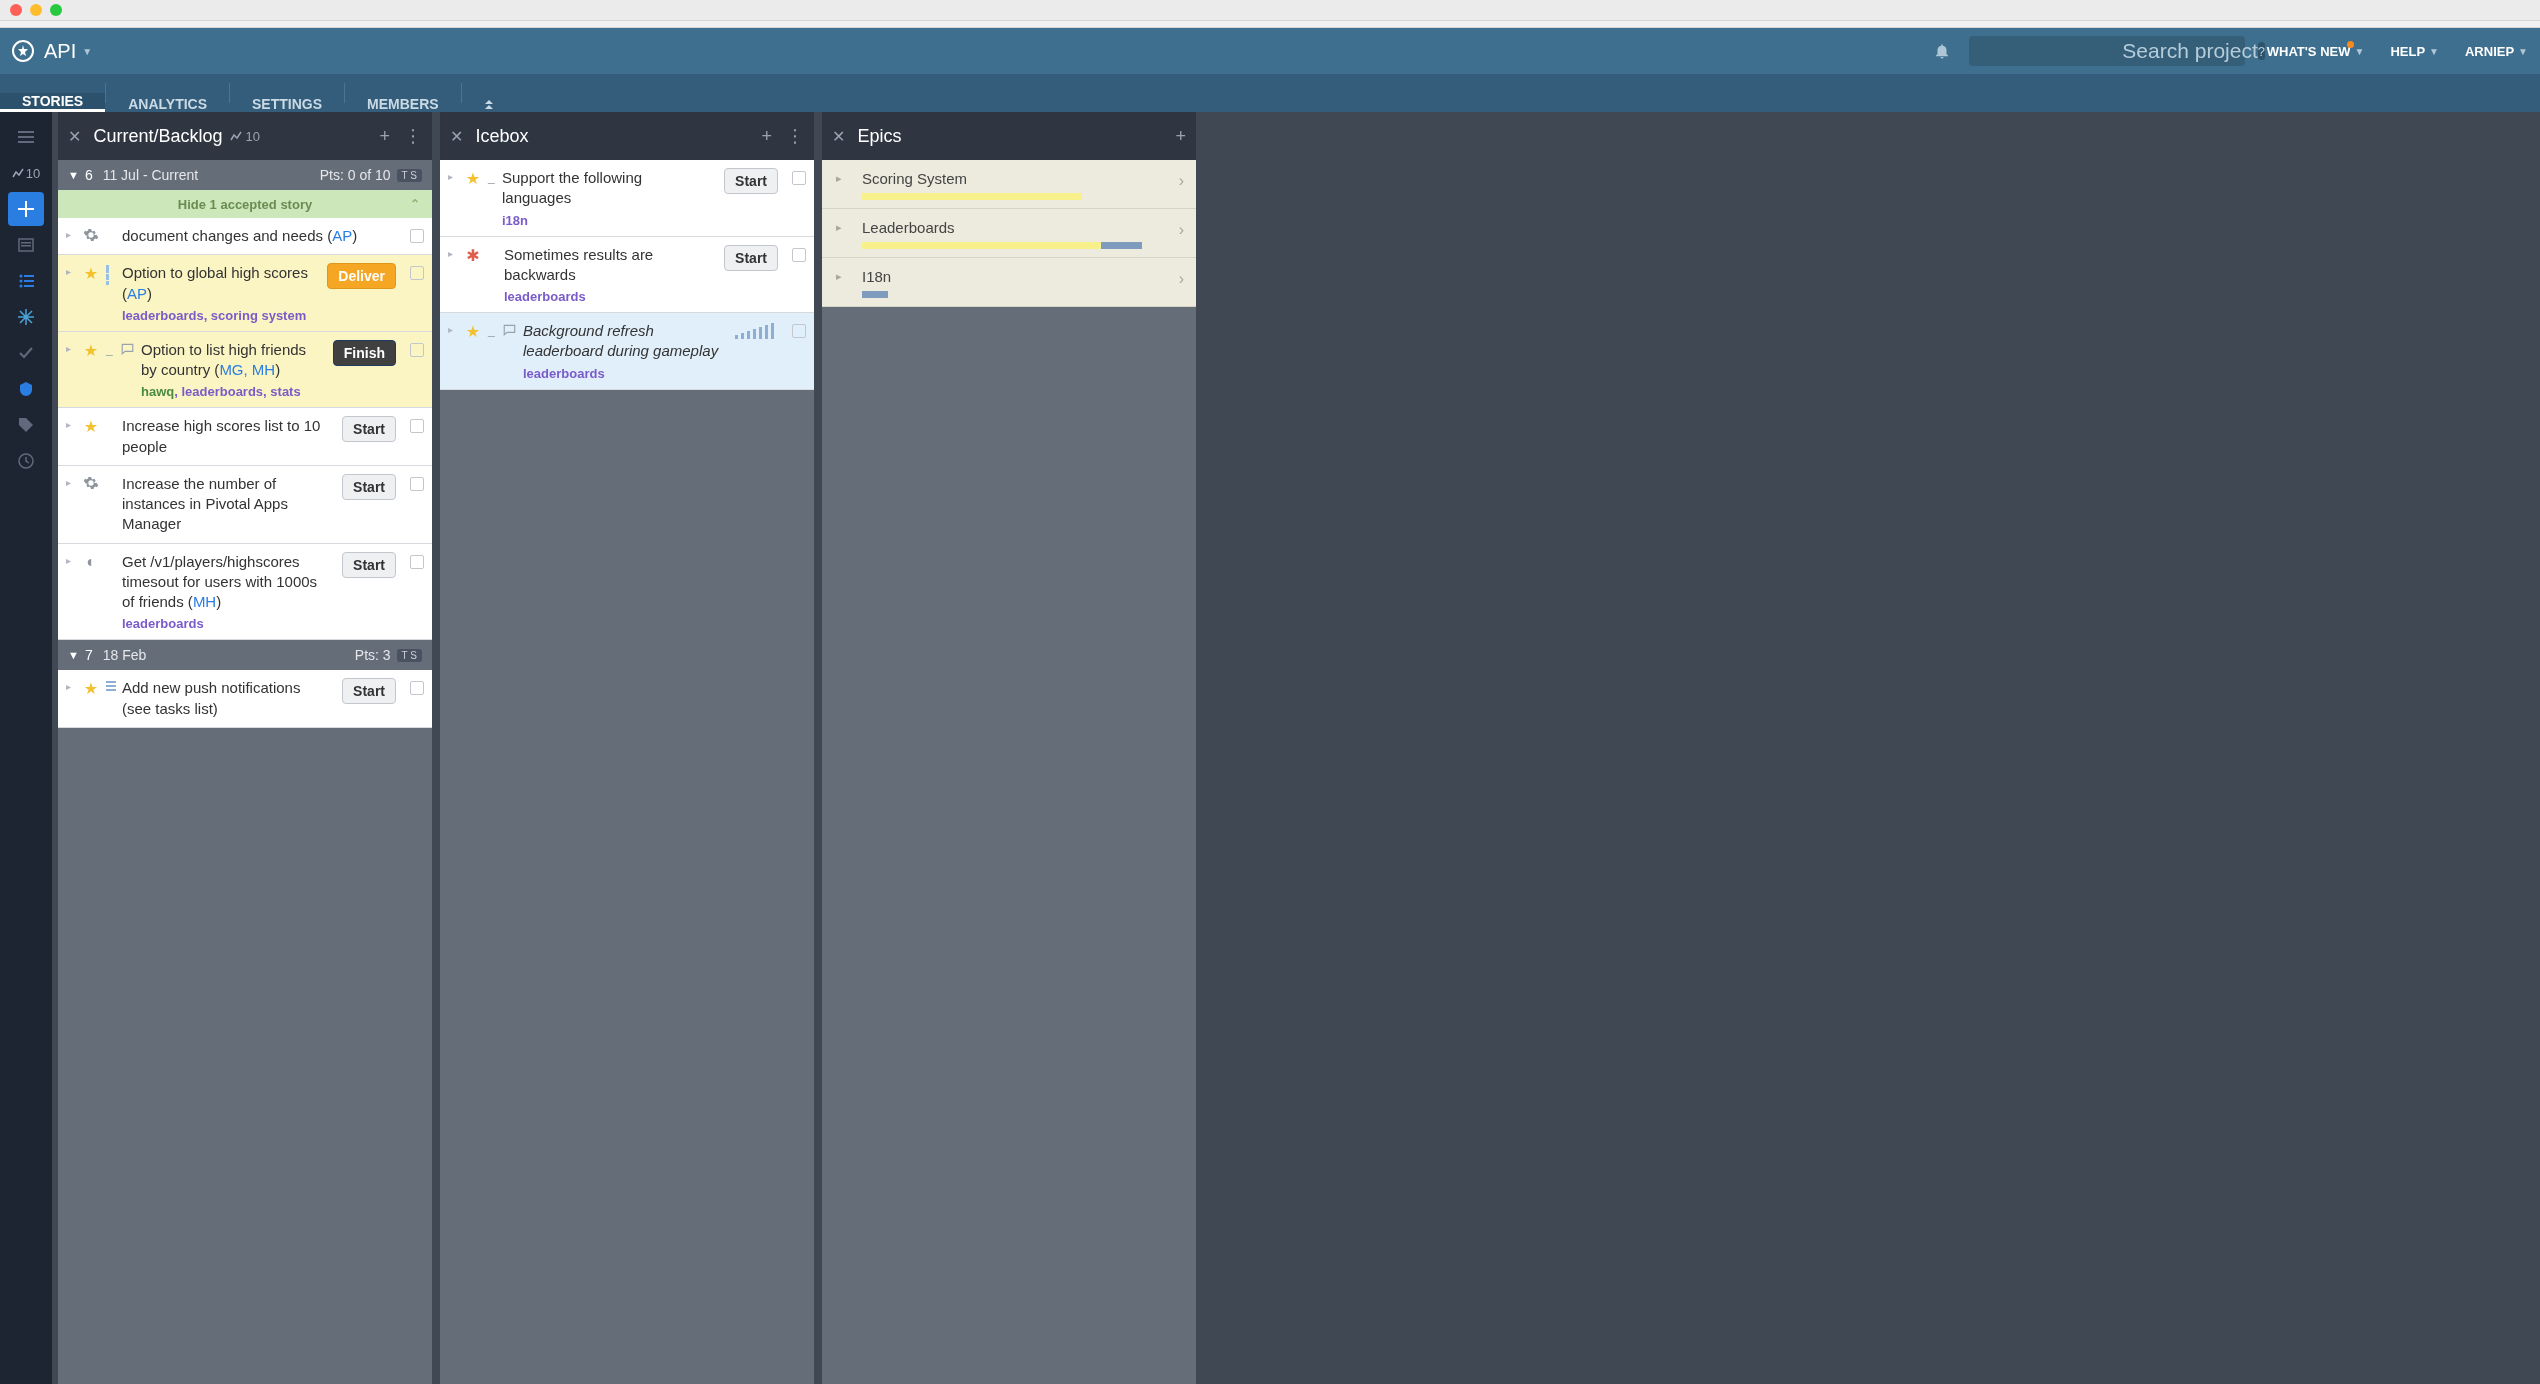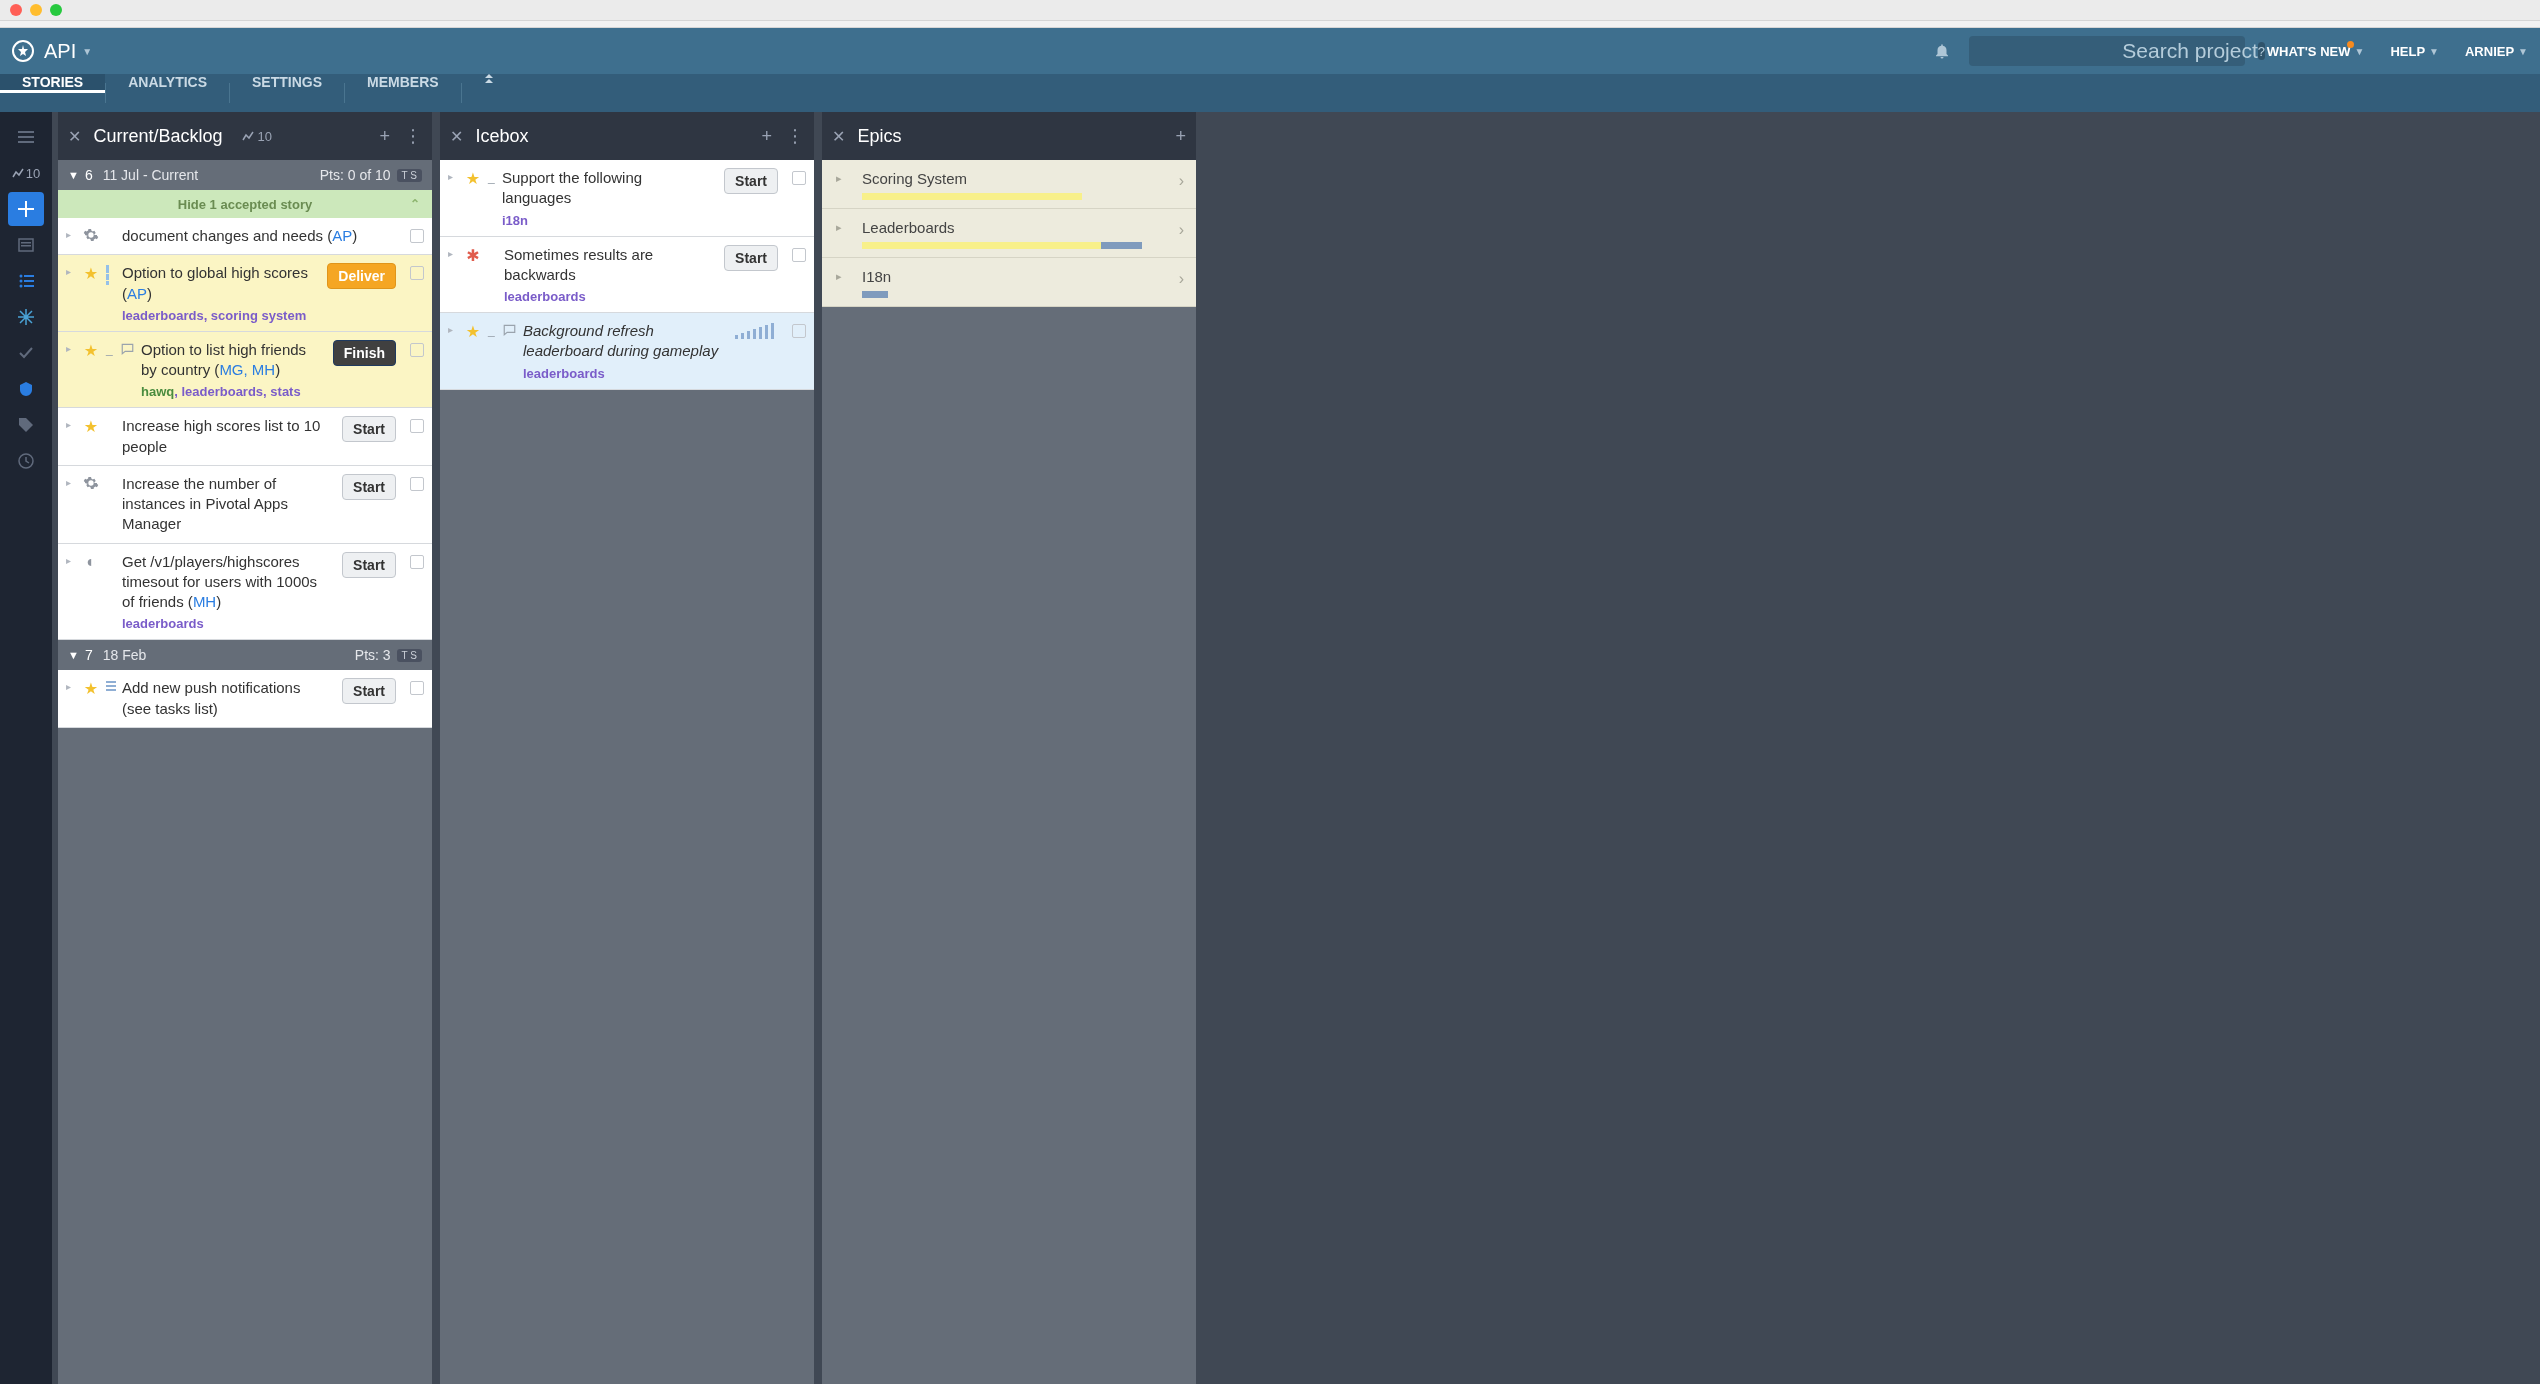--- a/index.html
+++ b/index.html
@@ -20,39 +20,39 @@
 .header-spacer { flex: 1; }
 .bell-icon { color: #aec6d6; margin-right: 18px; font-size: 18px; cursor: pointer; }
 .searchbox { background: #355e79; border-radius: 4px; height: 30px; width: 276px; display: flex; align-items: center; padding: 0 10px; color: #b5cddb; margin-right: 22px; }
 .searchbox input { background: transparent; border: none; outline: none; color: #fff; flex:1; font-size: 21px; margin-left: 8px; text-align: right; }
 .searchbox input::placeholder { color: #b5cddb; }
 .help-q { background: #2f536b; width:18px; height:18px; border-radius:4px; display:flex; align-items:center; justify-content:center; font-size:13px; color:#b5cddb; }
 .header-link { color: #fff; font-size: 13px; font-weight: 600; margin-right: 26px; position: relative; cursor: pointer; display:flex; align-items:center; }
 .header-link:last-child { margin-right: 0; }
 .orange-dot { width:7px; height:7px; background:#f68a1e; border-radius:50%; position:absolute; top:-3px; right:10px; }
 
-.navbar { background: #335d7a; height: 38px; display: flex; align-items: flex-start; padding-left: 0; }
+.navbar { background: #335d7a; height: 38px; display: flex; align-items: flex-end; padding-left: 0; }
 .nav-tab { display:flex; align-items:center; padding: 0 22px; color: #cadae5; font-size: 14px; font-weight:600; cursor: pointer; }
 .nav-tab.active { background: #2b516c; color:#fff; border-bottom: 3px solid #fff; }
 .nav-sep { width:1px; background: #4a7590; align-self: center; height: 20px; }
 .nav-collapse { display:flex; align-items:center; padding: 0 20px; color:#cadae5; cursor:pointer; }
 
 .workspace { display:flex; height: calc(100vh - 104px); background: #404854; }
 
 .sidebar { width: 52px; background: #1e2532; display:flex; flex-direction:column; align-items:center; padding-top:8px; gap:2px; }
 .side-item { width: 36px; height: 34px; display:flex; align-items:center; justify-content:center; color:#606a7c; font-size:16px; cursor:pointer; border-radius:4px; }
 .side-item.active { background:#2a7de1; color:#fff; }
 .side-velocity { color:#9aa3b4; font-size:13px; display:flex; align-items:center; gap:2px; }
 
 .panels { flex:1; display:flex; gap:0; padding: 0 0 0 6px; overflow-x:auto; }
 
 .panel { width: 374px; min-width:374px; background: #656d78; margin-right: 8px; display:flex; flex-direction:column; }
 .panel-header { height: 48px; background:#2f3642; display:flex; align-items:center; padding: 0 10px; color:#fff; }
 .ph-close { color:#9aa3b4; margin-right:12px; cursor:pointer; font-size:16px; }
-.ph-title { font-size:18px; flex:1; display:flex; align-items:center; gap:20px;}
+.ph-title { font-size:18px; flex:1; display:flex; align-items:center; gap:8px;}
 .ph-velocity { color:#9aa3b4; font-size:13px; display:flex; align-items:center; gap:3px;}
 .ph-actions { display:flex; align-items:center; gap:14px; color:#9aa3b4; }
 .ph-actions span { cursor:pointer; font-size:18px; }
 
 .iteration-bar { background:#656d78; color:#fff; height:30px; display:flex; align-items:center; padding:0 10px; font-size:14px; }
 .iter-caret { margin-right:6px; font-size:11px; }
 .iter-num { margin-right:10px; }
 .iter-date { flex:1; color:#e5e7eb; }
 .iter-pts { color:#e5e7eb; font-size:14px; margin-right:6px; }
 .iter-badge { background:#4a5160; padding:1px 5px; border-radius:3px; font-size:10px; color:#cbd0d8; }

